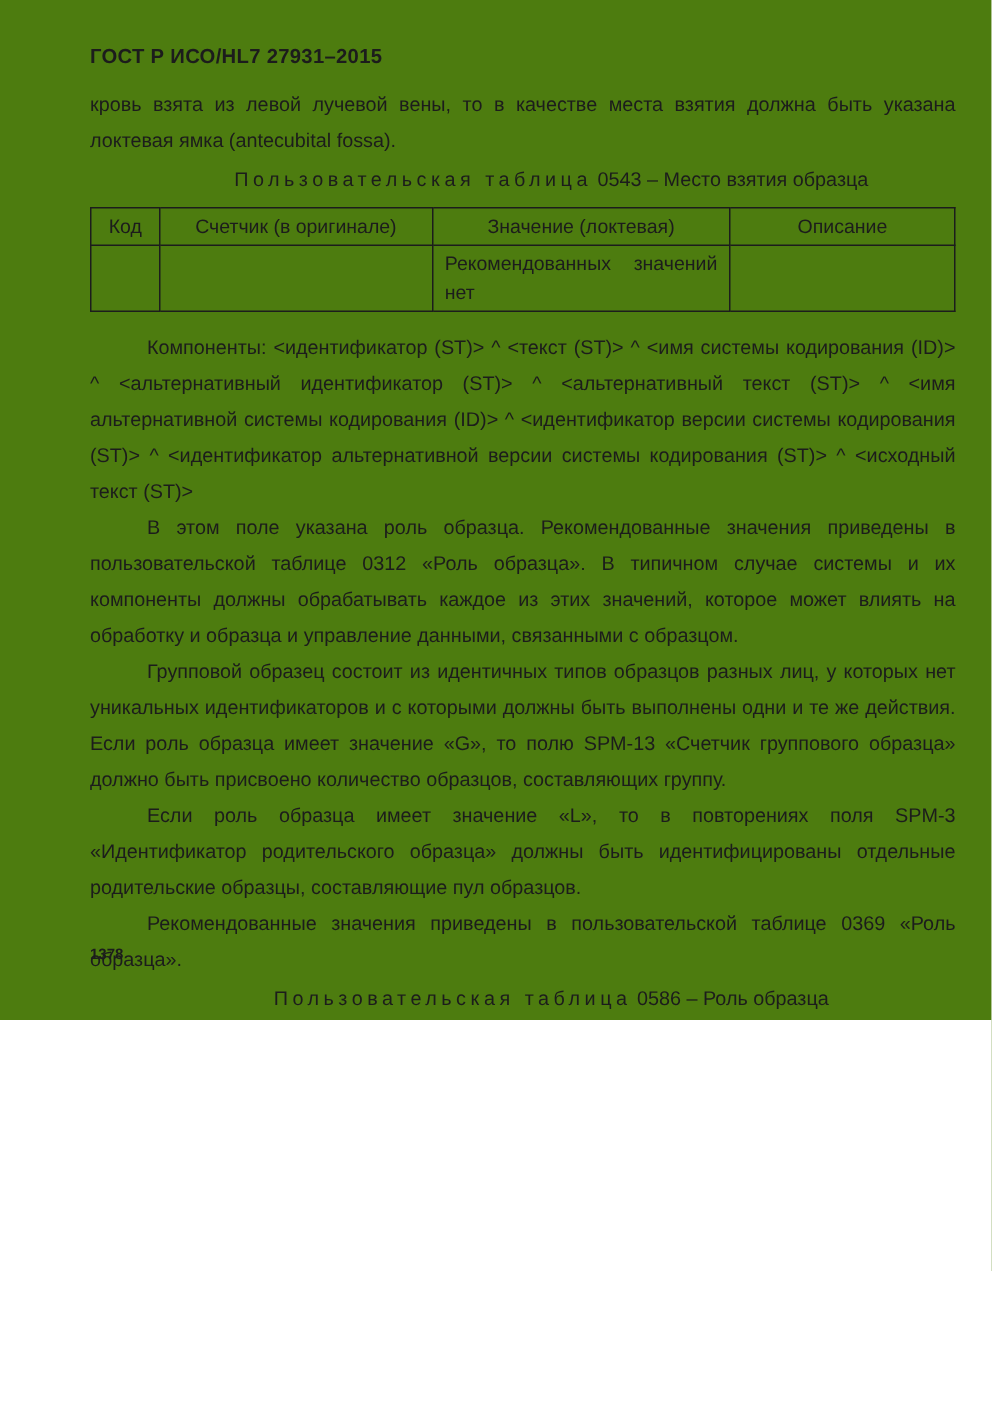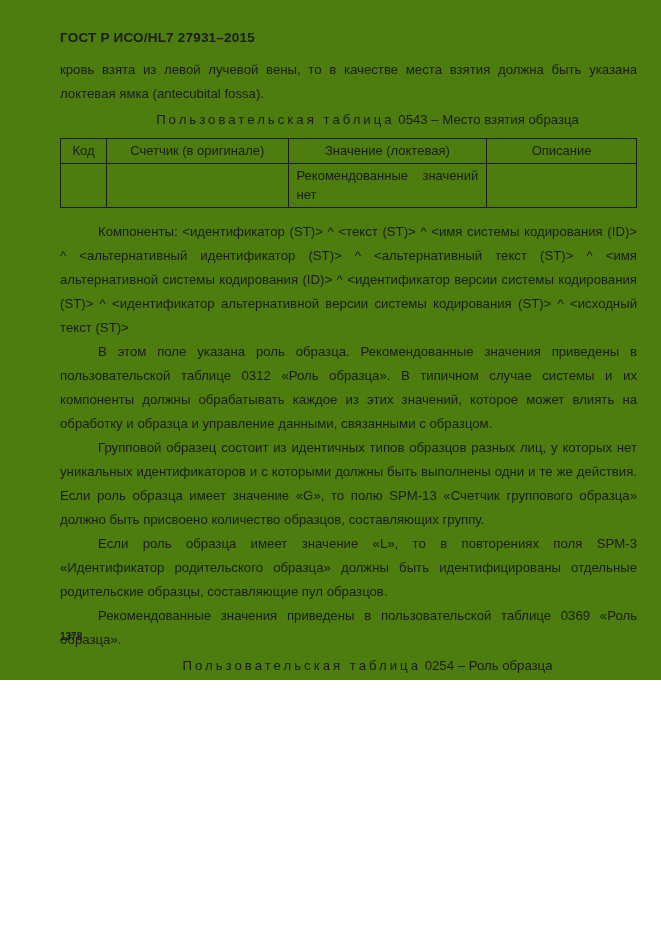--- a/index.html
+++ b/index.html
@@ -94,30 +94,30 @@
         <th>Код</th>
         <th>Счетчик (в оригинале)</th>
         <th>Значение (локтевая)</th>
         <th>Описание</th>
       </tr>
     </thead>
     <tbody>
       <tr>
         <td></td>
         <td></td>
-        <td>Рекомендованные значений нет</td>
+        <td>Рекомендованных значений нет</td>
         <td></td>
       </tr>
     </tbody>
   </table>
 
 
   <p class="para indent">Компоненты: &lt;идентификатор (ST)&gt; ^ &lt;текст (ST)&gt; ^ &lt;имя системы кодирования (ID)&gt; ^ &lt;альтернативный идентификатор (ST)&gt; ^ &lt;альтернативный текст (ST)&gt; ^ &lt;имя альтернативной системы кодирования (ID)&gt; ^ &lt;идентификатор версии системы кодирования (ST)&gt; ^ &lt;идентификатор альтернативной версии системы кодирования (ST)&gt; ^ &lt;исходный текст (ST)&gt;</p>
   <p class="para indent">В этом поле указана роль образца. Рекомендованные значения приведены в пользовательской таблице 0312 «Роль образца». В типичном случае системы и их компоненты должны обрабатывать каждое из этих значений, которое может влиять на обработку и образца и управление данными, связанными с образцом.</p>
   <p class="para indent">Групповой образец состоит из идентичных типов образцов разных лиц, у которых нет уникальных идентификаторов и с которыми должны быть выполнены одни и те же действия. Если роль образца имеет значение «G», то полю SPM-13 «Счетчик группового образца» должно быть присвоено количество образцов, составляющих группу.</p>
   <p class="para indent">Если роль образца имеет значение «L», то в повторениях поля SPM-3 «Идентификатор родительского образца» должны быть идентифицированы отдельные родительские образцы, составляющие пул образцов.</p>
   <p class="para indent">Рекомендованные значения приведены в пользовательской таблице 0369 «Роль образца».</p>
 
-  <p class="caption"><span class="spaced">Пользовательская таблица</span> <span>0254 – Роль образца</span></p>
+  <p class="caption"><span class="spaced">Пользовательская таблица</span> <span>0586 – Роль образца</span></p>
 
   <div class="doc-footer">1378</div>
 
 </div>
 
 </body></html>

